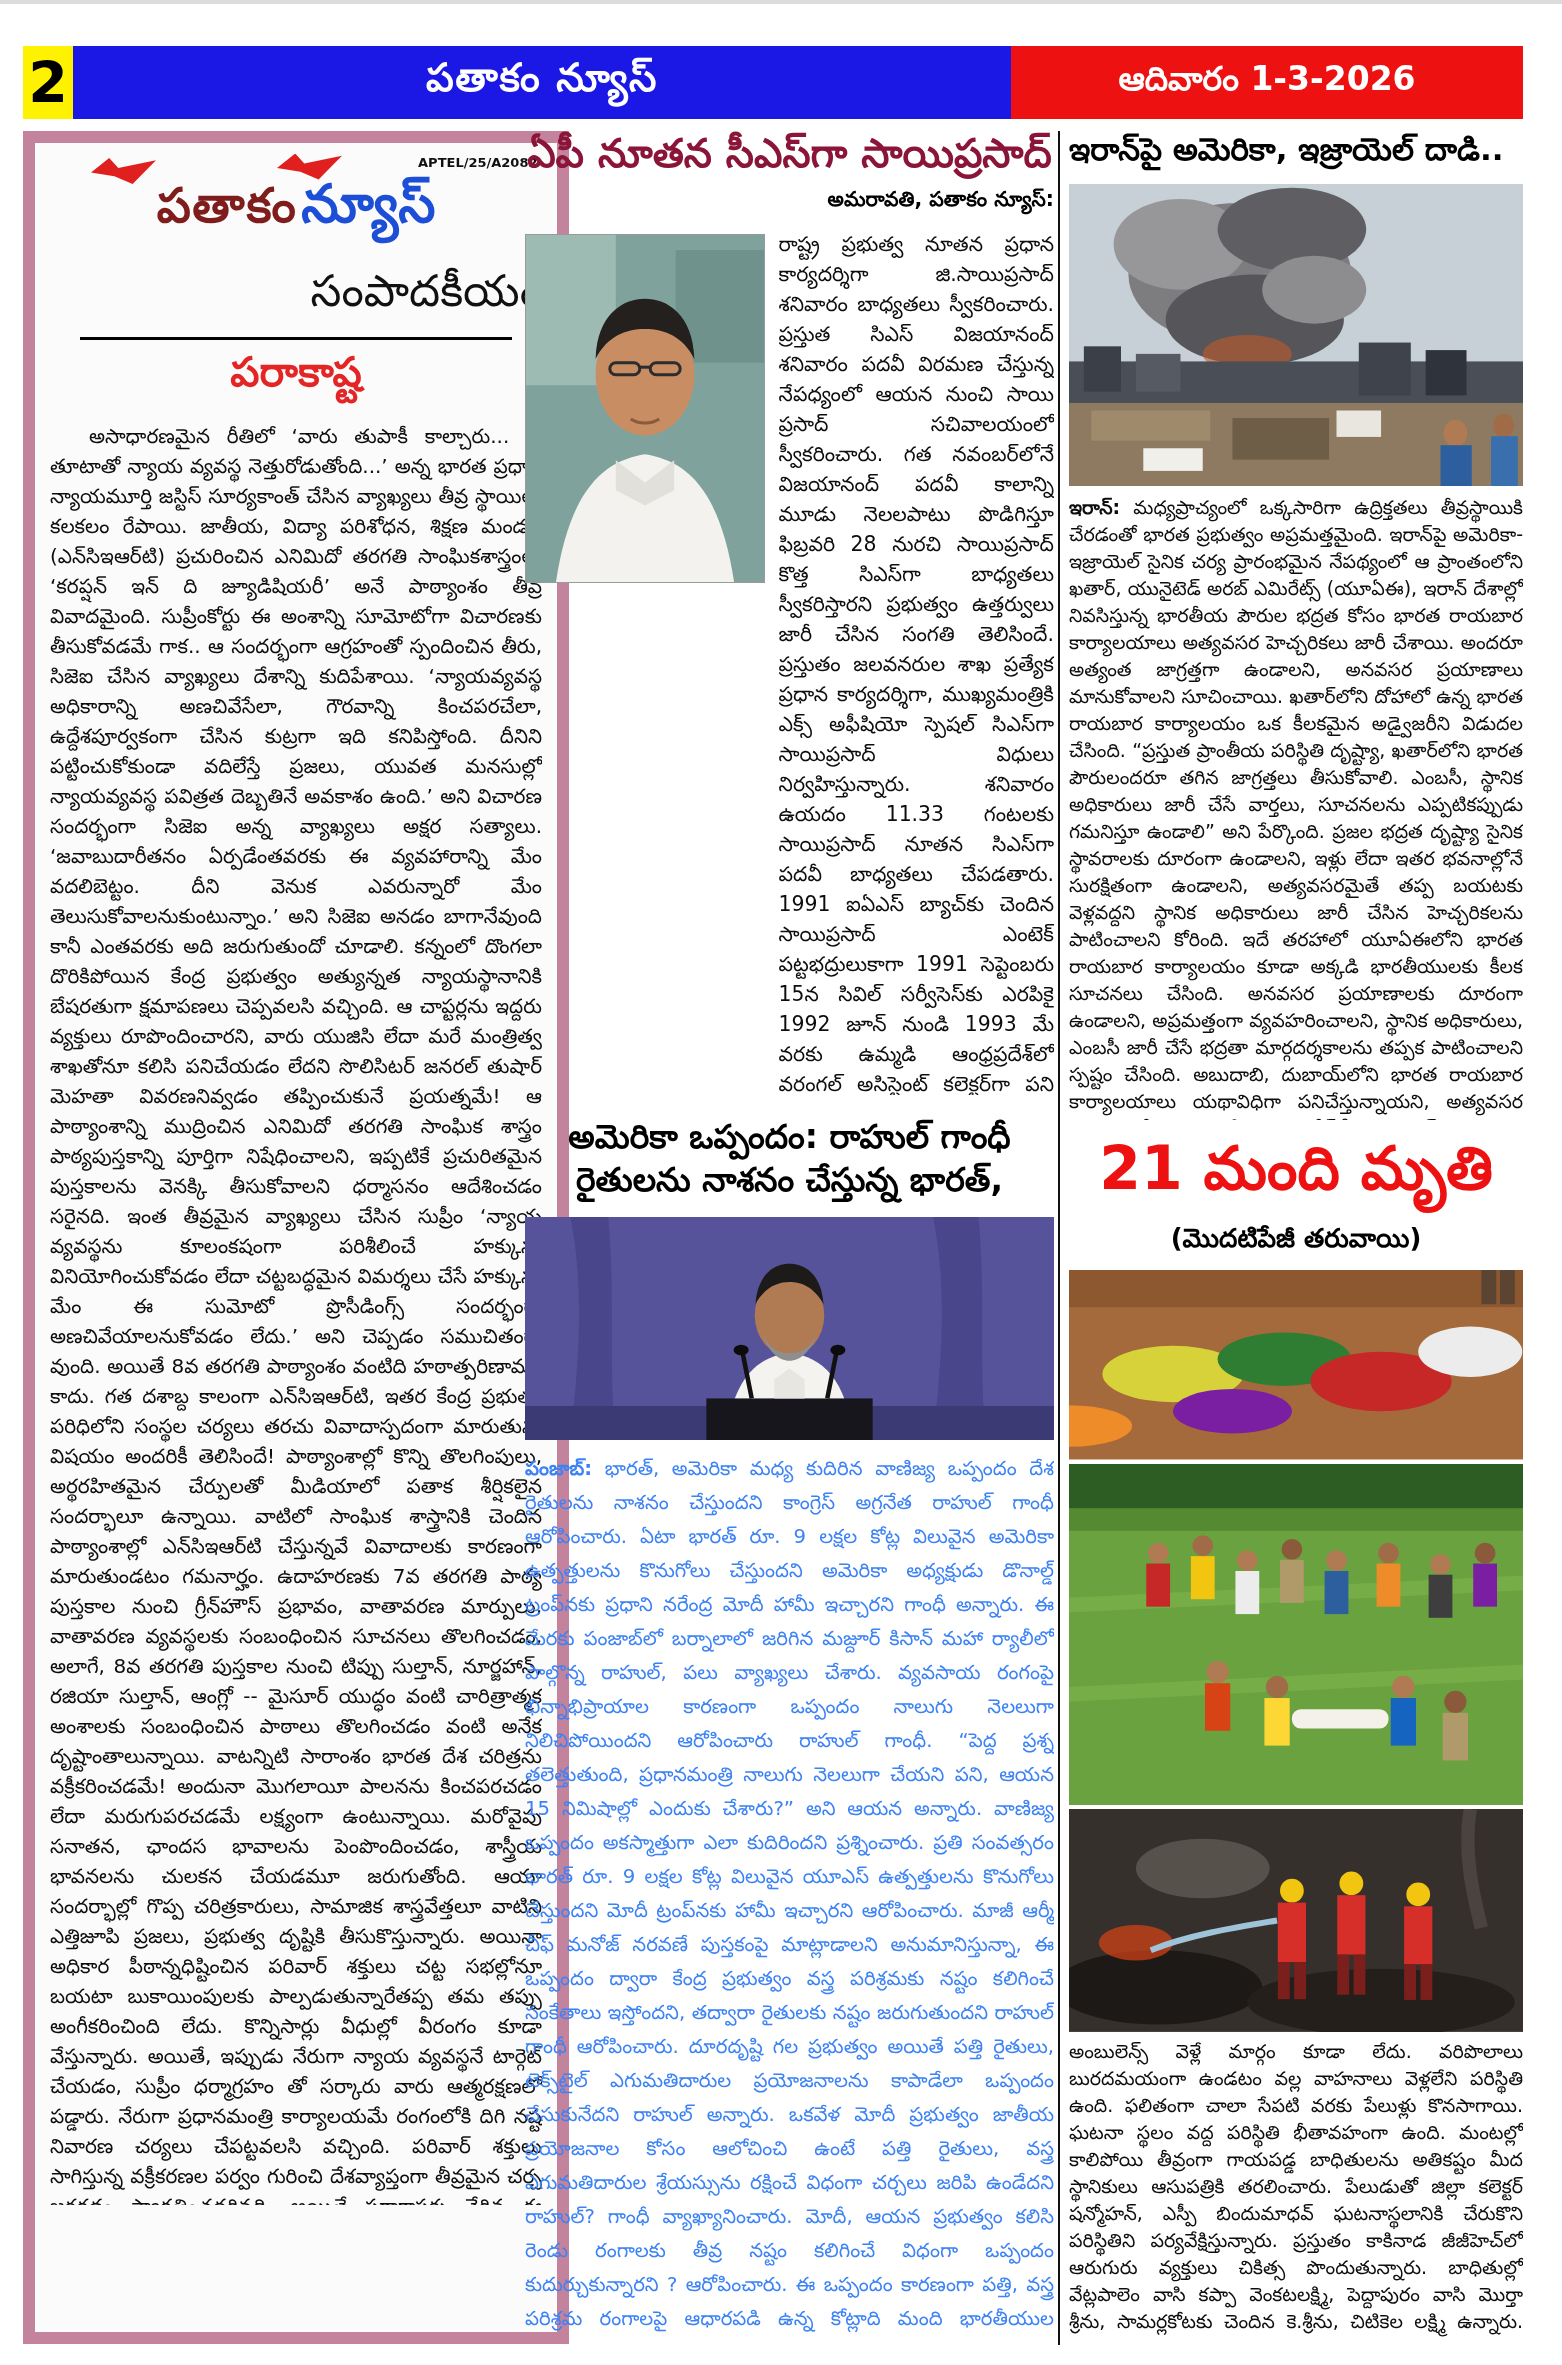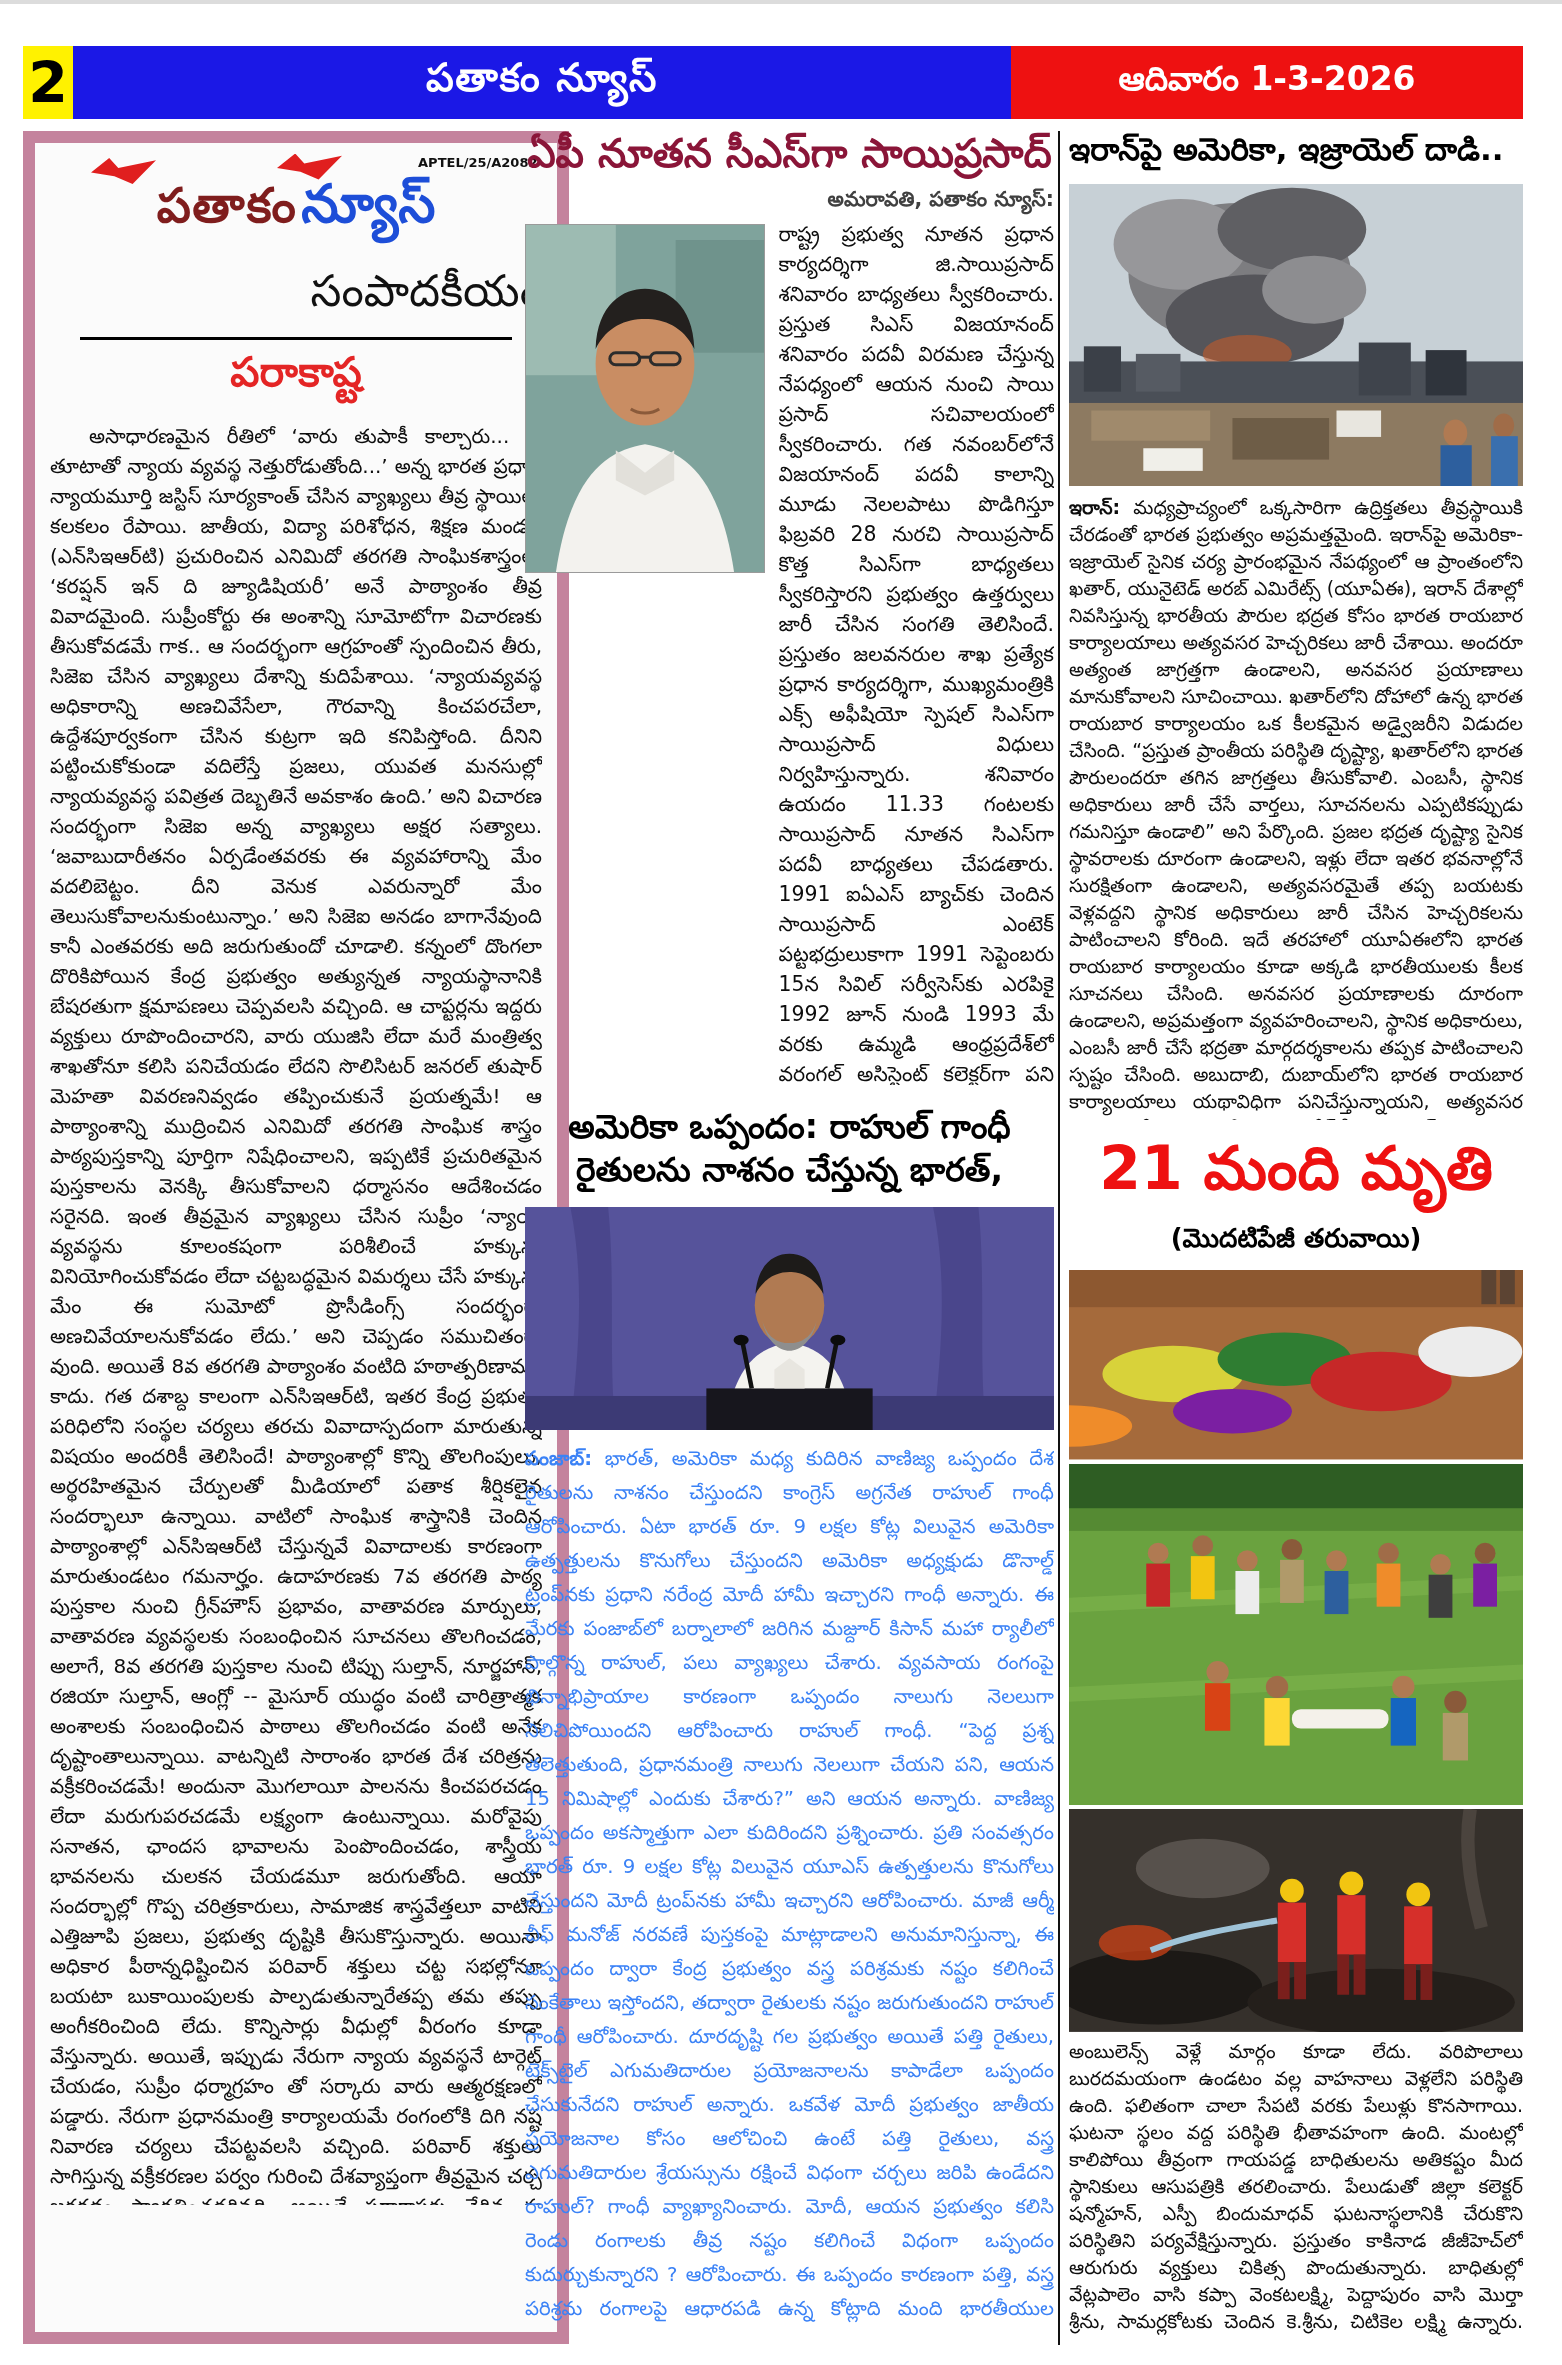--- a/index.html
+++ b/index.html
@@ -28,21 +28,21 @@
   .ribbon-seg.last  { border-radius:0 6px 6px 0; font-size:20.4px; }
   .ribbon-slash { width:35px; background:repeating-linear-gradient(-55deg,#e32222 0 6.8px,#ffffff 6.8px 12px); }
   .section-title { font-size:44px; color:#111; text-align:right; margin-top:16.6px; }
   .rule { border-top:3px solid #000; margin:10.6px 30px 7.6px; }
   .ed-head { color:#e42525; font-size:41px; font-weight:bold; text-align:center; margin:6px 0 15px; }
   .ed-body { font-size:20px; line-height:30px; height:1784px; overflow:hidden; text-align:justify; color:#0d0d0d; text-indent:39px; }
 
   
   .mid-col { position:absolute; left:525px; top:127px; width:529px; height:2214px; overflow:hidden; }
   .cs-head { color:#8a1538; font-size:40px; font-weight:bold; text-align:center; line-height:1.1; }
-  .cs-byline { text-align:right; font-weight:bold; font-size:20.4px; margin:12px 0 3px; color:#404040; }
+  .cs-byline { text-align:right; font-weight:bold; font-size:20.4px; margin:12px 0 13px; color:#000000; }
   .cs-photo { float:left; width:240px; height:349px; margin:4.5px 13.6px 4.5px 0; border:0.8px solid #9a9a9a; }
   .cs-body { font-size:20.4px; line-height:30px; height:866px; overflow:hidden; text-align:justify; color:#0d0d0d; }
   .rg-head { clear:both; font-size:33px; font-weight:bold; color:#000; text-align:center; line-height:1.3; margin:21px 0 15px; }
   .rg-photo { width:100%; height:223px; display:block; }
   .rg-body { margin-top:12px; font-size:19.7px; line-height:34px; height:884px; overflow:hidden; text-align:justify; color:#3b82f6; }
   .dateline { font-weight:bold; }
 
   
   .right-col { position:absolute; left:1058px; top:127px; width:465px; height:2214px; border-left:2.3px solid #111; padding-left:9px; overflow:hidden; }
   .ir-head { font-size:31px; font-weight:bold; color:#000; }

